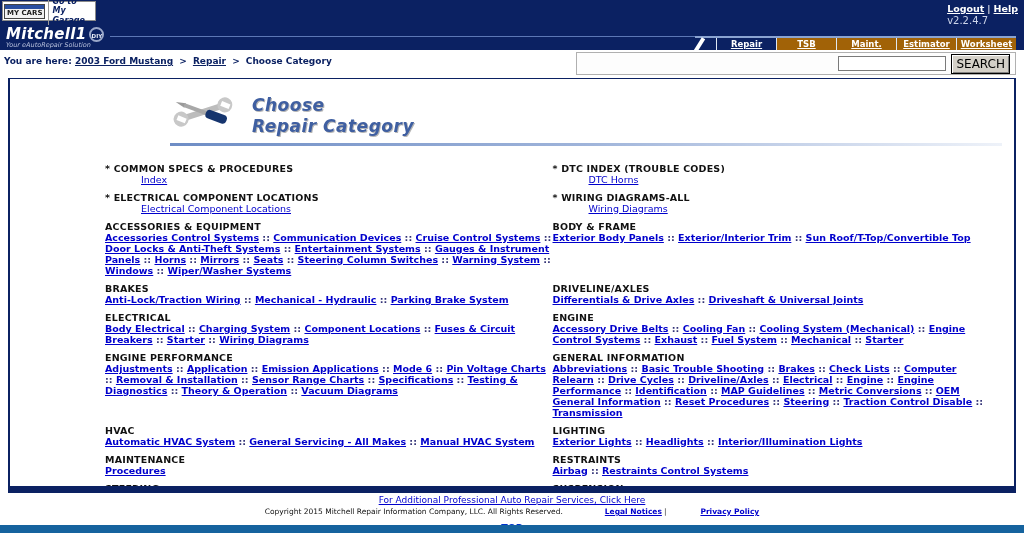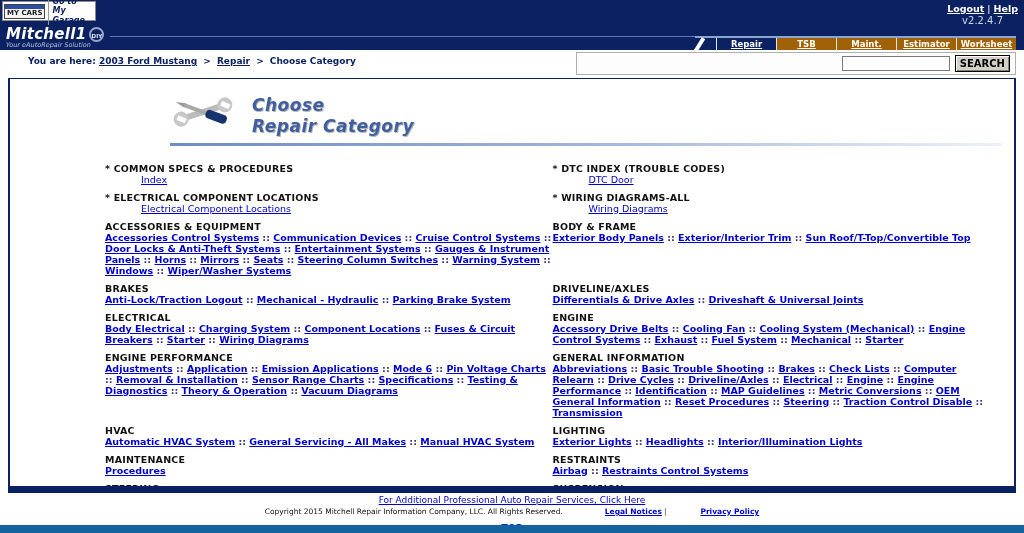--- a/index.html
+++ b/index.html
@@ -5,47 +5,47 @@
   * { margin:0; padding:0; box-sizing:border-box; }
   html,body { width:1024px; height:533px; background:#fff; font-family:"DejaVu Sans","Liberation Sans",sans-serif; }
   .stage { position:relative; width:1024px; height:533px; overflow:hidden; background:#fff; }
 
   
   .header { position:absolute; top:0; left:0; right:0; height:50px; background:#0b2162; }
   .garage-btn { position:absolute; left:2px; top:1px; height:20px; background:#fff; border:1px solid #8a8a8a; display:flex; align-items:center; padding:1px 3px 1px 1px; cursor:pointer; }
   .plate { position:relative; border:1px solid #444; font-size:7px; font-weight:bold; color:#1a1a1a; padding:5px 2px 1px 2px; line-height:1; background:#f2f2f2; }
   .plate-top { position:absolute; top:0; left:0; right:0; height:4px; background:#2a4fa0; }
   .garage-label { font-size:8px; font-style:italic; font-weight:bold; color:#0b2162; width:44px; line-height:1.15; margin-left:3px; border-left:1px solid #999; padding-left:3px; }
-  .session-links { position:absolute; right:6px; top:3px; color:#fff; font-size:9.5px; font-weight:bold; text-align:center; }
+  .session-links { position:absolute; right:6px; top:3px; color:#fff; font-size:9.5px; font-weight:bold; text-align:left; }
   .session-links a { color:#fff; text-decoration:underline; cursor:pointer; }
   .session-links .pipe { margin:0 3px; font-weight:normal; }
   .version { font-size:10px; font-weight:normal; color:#cdd5ea; margin-top:1px; }
 
   .logo { position:absolute; left:6px; top:24px; color:#fff; }
   .brand { font-size:15px; font-weight:bold; font-style:italic; letter-spacing:0.3px; }
   .diy { display:inline-block; width:15px; height:15px; border-radius:50%; border:2px solid #9aa7c9; background:#0b2162; color:#e8ecf6; font-size:5.5px; font-weight:bold; text-align:center; line-height:15px; vertical-align:middle; margin-left:3px; }
   .tagline { font-size:6.5px; font-style:italic; color:#b9c2dd; margin-top:-2px; }
 
   .thin-line { position:absolute; left:110px; width:585px; height:1px; bottom:13px; background:#5c77b5; }
   .tabstrip { position:absolute; right:8px; bottom:0; left:695px; height:14px; border-top:2px solid #8aa3d1; }
   .slash { position:absolute; left:2px; top:-1px; width:4px; height:17px; background:#fff; transform:rotate(32deg); }
   .tabs { position:absolute; right:0; top:0; height:12px; display:flex; }
   .tab { width:60px; background:#a16207; border-left:1px solid #dfe7f2; color:#fff; font-size:8.5px; font-weight:bold; text-align:center; line-height:12px; cursor:pointer; }
   .tab span { text-decoration:underline; }
   .tab.active { background:#0b2162; }
   .royal-strip { position:absolute; left:130px; width:805px; height:3px; bottom:-3px; background:#2e55a3; }
 
   
-  .subband { position:absolute; top:50px; left:0; right:0; height:28px; background:#fff;margin-left:24px; }
+  .subband { position:absolute; top:50px; left:0; right:0; height:28px; background:#fff; }
   .breadcrumb { position:absolute; left:4px; top:6px; font-size:9px; font-weight:bold; color:#0b2162; }
   .breadcrumb a { color:#0b2162; text-decoration:underline; cursor:pointer; }
   .breadcrumb .bsep { margin:0 3px; }
   .search-panel { position:absolute; right:8px; top:2px; width:440px; height:23px; border:1px solid #b0b0b0; background:#fdfdfd; display:flex; align-items:center; justify-content:flex-end; padding-right:5px; }
   .search-input { width:108px; height:15px; border:1px solid #7a7a7a; font-size:9px; padding:0 2px; margin-right:5px; }
-  .search-btn { font-size:10px; font-weight:bold; font-family:inherit; color:#000; background:#d4d0c8; border:1px solid #000; box-shadow:inset 1px 1px 0 #fff, inset -1px -1px 0 #808080; padding:2px 4px; cursor:pointer; }
+  .search-btn { font-size:12px; font-weight:normal; font-family:inherit; color:#000; background:#d4d0c8; border:1px solid #000; box-shadow:inset 1px 1px 0 #fff, inset -1px -1px 0 #808080; padding:2px 4px; cursor:pointer; }
 
   
   .panel { position:absolute; top:78px; left:8px; right:8px; bottom:40px; background:#fff; border:1px solid #0b2162; border-left-width:2px; border-right-width:2px; border-bottom:7px solid #0b2162; overflow:hidden; }
   .page-head { margin:8px 12px 0 160px; display:flex; align-items:center; gap:16px; padding-bottom:5px; }
   .page-title { font-size:17px; font-weight:bold; font-style:italic; color:#3f5fa1; line-height:1.25; letter-spacing:0.5px; text-shadow:1px 1px 0 #b5b5b5;margin-top:8px; }
   .head-underline { margin:0 12px 0 160px; height:3px; background:linear-gradient(to right,#6e8dc5,#9fb4da,#eef2f9); }
 
   .grid { display:grid; grid-template-columns:1fr 1fr; margin:17px 14px 0 95px; }
   .section { margin-bottom:7px; }
   .sec-title { font-size:9.5px; line-height:11px; font-weight:bold; color:#111; letter-spacing:0.2px; }
@@ -142,41 +142,41 @@
     </div>
     <div class="head-underline"></div>
 
     <div class="grid">
         <div class="section">
           <div class="sec-title">* COMMON SPECS &amp; PROCEDURES</div>
           <div class="sec-links plain"><a>Index</a></div>
         </div>
         <div class="section">
           <div class="sec-title">* DTC INDEX (TROUBLE CODES)</div>
-          <div class="sec-links plain"><a>DTC Door</a></div>
+          <div class="sec-links plain"><a>DTC Horns</a></div>
         </div>
         <div class="section">
           <div class="sec-title">* ELECTRICAL COMPONENT LOCATIONS</div>
           <div class="sec-links plain"><a>Electrical Component Locations</a></div>
         </div>
         <div class="section">
           <div class="sec-title">* WIRING DIAGRAMS-ALL</div>
           <div class="sec-links plain"><a>Wiring Diagrams</a></div>
         </div>
         <div class="section">
           <div class="sec-title">ACCESSORIES &amp; EQUIPMENT</div>
           <div class="sec-links"><a>Accessories Control Systems</a><span class="sep"> :: </span><a>Communication Devices</a><span class="sep"> :: </span><a>Cruise Control Systems</a><span class="sep"> :: </span><a>Door Locks &amp; Anti-Theft Systems</a><span class="sep"> :: </span><a>Entertainment Systems</a><span class="sep"> :: </span><a>Gauges &amp; Instrument Panels</a><span class="sep"> :: </span><a>Horns</a><span class="sep"> :: </span><a>Mirrors</a><span class="sep"> :: </span><a>Seats</a><span class="sep"> :: </span><a>Steering Column Switches</a><span class="sep"> :: </span><a>Warning System</a><span class="sep"> :: </span><a>Windows</a><span class="sep"> :: </span><a>Wiper/Washer Systems</a></div>
         </div>
         <div class="section">
           <div class="sec-title">BODY &amp; FRAME</div>
           <div class="sec-links"><a>Exterior Body Panels</a><span class="sep"> :: </span><a>Exterior/Interior Trim</a><span class="sep"> :: </span><a>Sun Roof/T-Top/Convertible Top</a></div>
         </div>
         <div class="section">
           <div class="sec-title">BRAKES</div>
-          <div class="sec-links"><a>Anti-Lock/Traction Logout</a><span class="sep"> :: </span><a>Mechanical - Hydraulic</a><span class="sep"> :: </span><a>Parking Brake System</a></div>
+          <div class="sec-links"><a>Anti-Lock/Traction Wiring</a><span class="sep"> :: </span><a>Mechanical - Hydraulic</a><span class="sep"> :: </span><a>Parking Brake System</a></div>
         </div>
         <div class="section">
           <div class="sec-title">DRIVELINE/AXLES</div>
           <div class="sec-links"><a>Differentials &amp; Drive Axles</a><span class="sep"> :: </span><a>Driveshaft &amp; Universal Joints</a></div>
         </div>
         <div class="section">
           <div class="sec-title">ELECTRICAL</div>
           <div class="sec-links"><a>Body Electrical</a><span class="sep"> :: </span><a>Charging System</a><span class="sep"> :: </span><a>Component Locations</a><span class="sep"> :: </span><a>Fuses &amp; Circuit Breakers</a><span class="sep"> :: </span><a>Starter</a><span class="sep"> :: </span><a>Wiring Diagrams</a></div>
         </div>
         <div class="section">

